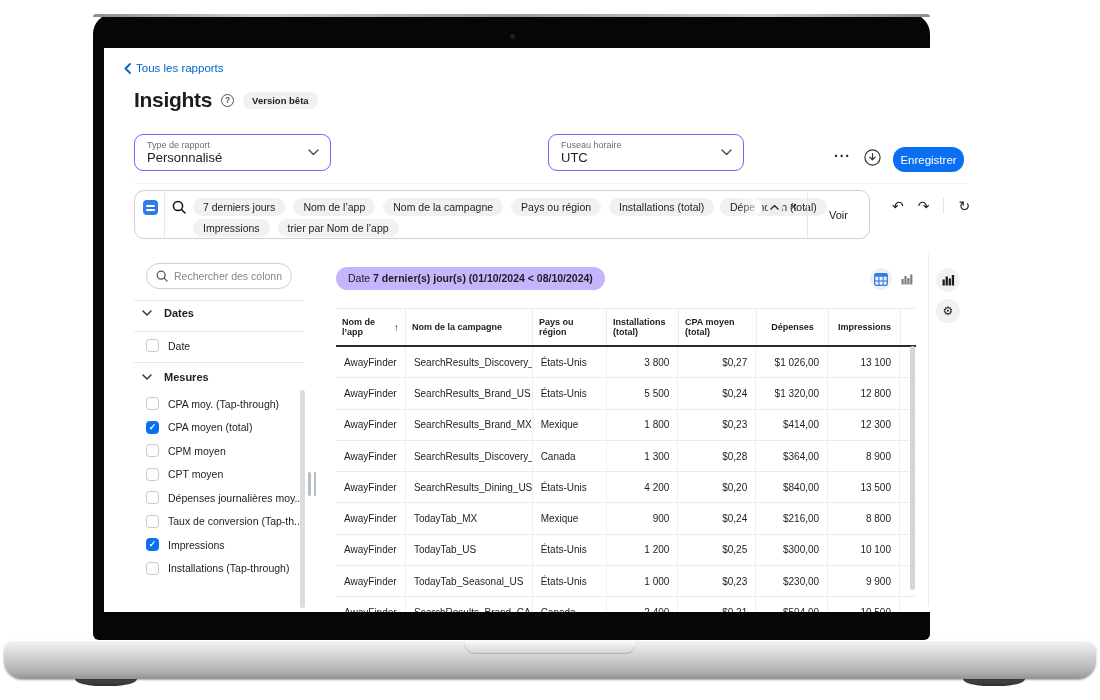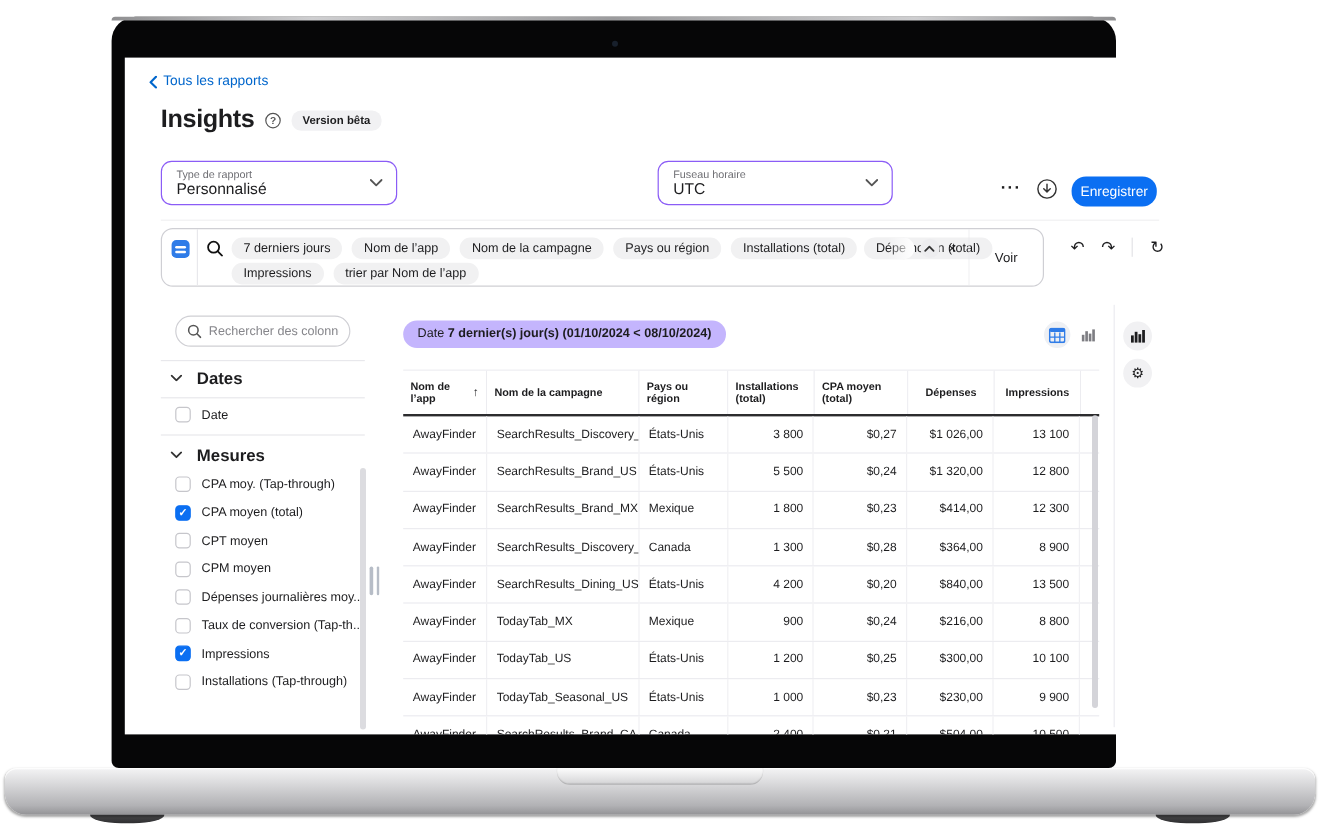--- a/index.html
+++ b/index.html
@@ -78,21 +78,21 @@
   .hist-sep { width:1px; height:16px; background:#e3e3e7; }
   .hicon { cursor:pointer; color:#1d1d1f; }
 
   
   .sb-search { position:absolute; left:42px; top:215px; width:146px; height:26px; border:1px solid #cfcfd4;
                border-radius:13px; display:flex; align-items:center; padding:0 9px; gap:6px; background:#fff; }
   .sb-search input { border:none; outline:none; width:100%; font-size:10.5px; font-family:inherit; color:#1d1d1f; background:transparent; }
   .sb-search input::placeholder { color:#86868b; }
   .sb-div { position:absolute; left:30px; width:170px; height:1px; background:#e8e8ec; }
   .sb-section { position:absolute; left:38px; display:flex; align-items:center; gap:12px; cursor:pointer; }
-  .sb-section .slabel { font-size:14px; font-weight:700; }
+  .sb-section .slabel { font-size:11px; font-weight:700; }
   .sb-items { position:absolute; left:42px; width:158px; }
   .sb-item { display:flex; align-items:center; gap:9px; height:23.5px; cursor:pointer; }
   .sb-item .ilabel { font-size:10.5px; white-space:nowrap; overflow:hidden; }
   .cb { width:13px; height:13px; border:1.5px solid #c6c6cb; border-radius:3.5px; flex:none; background:#fff;
         display:flex; align-items:center; justify-content:center; }
   .cb.checked { background:#0b6ff2; border-color:#0b6ff2; }
   .cb.checked::after { content:"✓"; color:#fff; font-size:9px; font-weight:700; line-height:1; }
   .sb-scroll { position:absolute; left:196px; top:342px; width:5px; height:218px; background:#dcdce0; border-radius:3px; }
   .resize-handle { position:absolute; left:204px; top:424px; width:9px; height:24px; display:flex; gap:3px; cursor:col-resize; }
   .resize-handle i { width:2.5px; height:100%; background:#b7bdc7; border-radius:2px; }
@@ -265,26 +265,26 @@
             <span class="ilabel">CPA moy. (Tap-through)</span>
           </div>
 
           <div class="sb-item">
             <span class="cb checked"></span>
             <span class="ilabel">CPA moyen (total)</span>
           </div>
 
           <div class="sb-item">
             <span class="cb"></span>
+            <span class="ilabel">CPM moyen</span>
+          </div>
+
+          <div class="sb-item">
+            <span class="cb"></span>
             <span class="ilabel">CPT moyen</span>
-          </div>
-
-          <div class="sb-item">
-            <span class="cb"></span>
-            <span class="ilabel">CPM moyen</span>
           </div>
 
           <div class="sb-item">
             <span class="cb"></span>
             <span class="ilabel">Dépenses journalières moy...</span>
           </div>
 
           <div class="sb-item">
             <span class="cb"></span>
             <span class="ilabel">Taux de conversion (Tap-th...</span>

